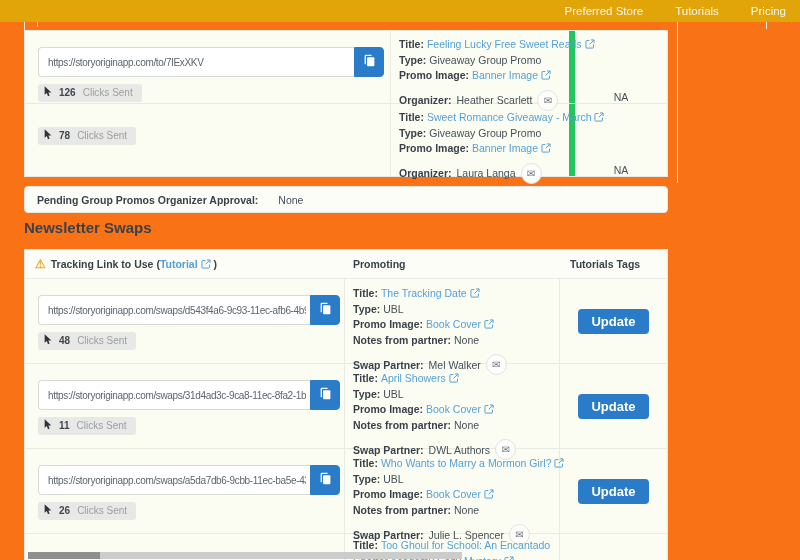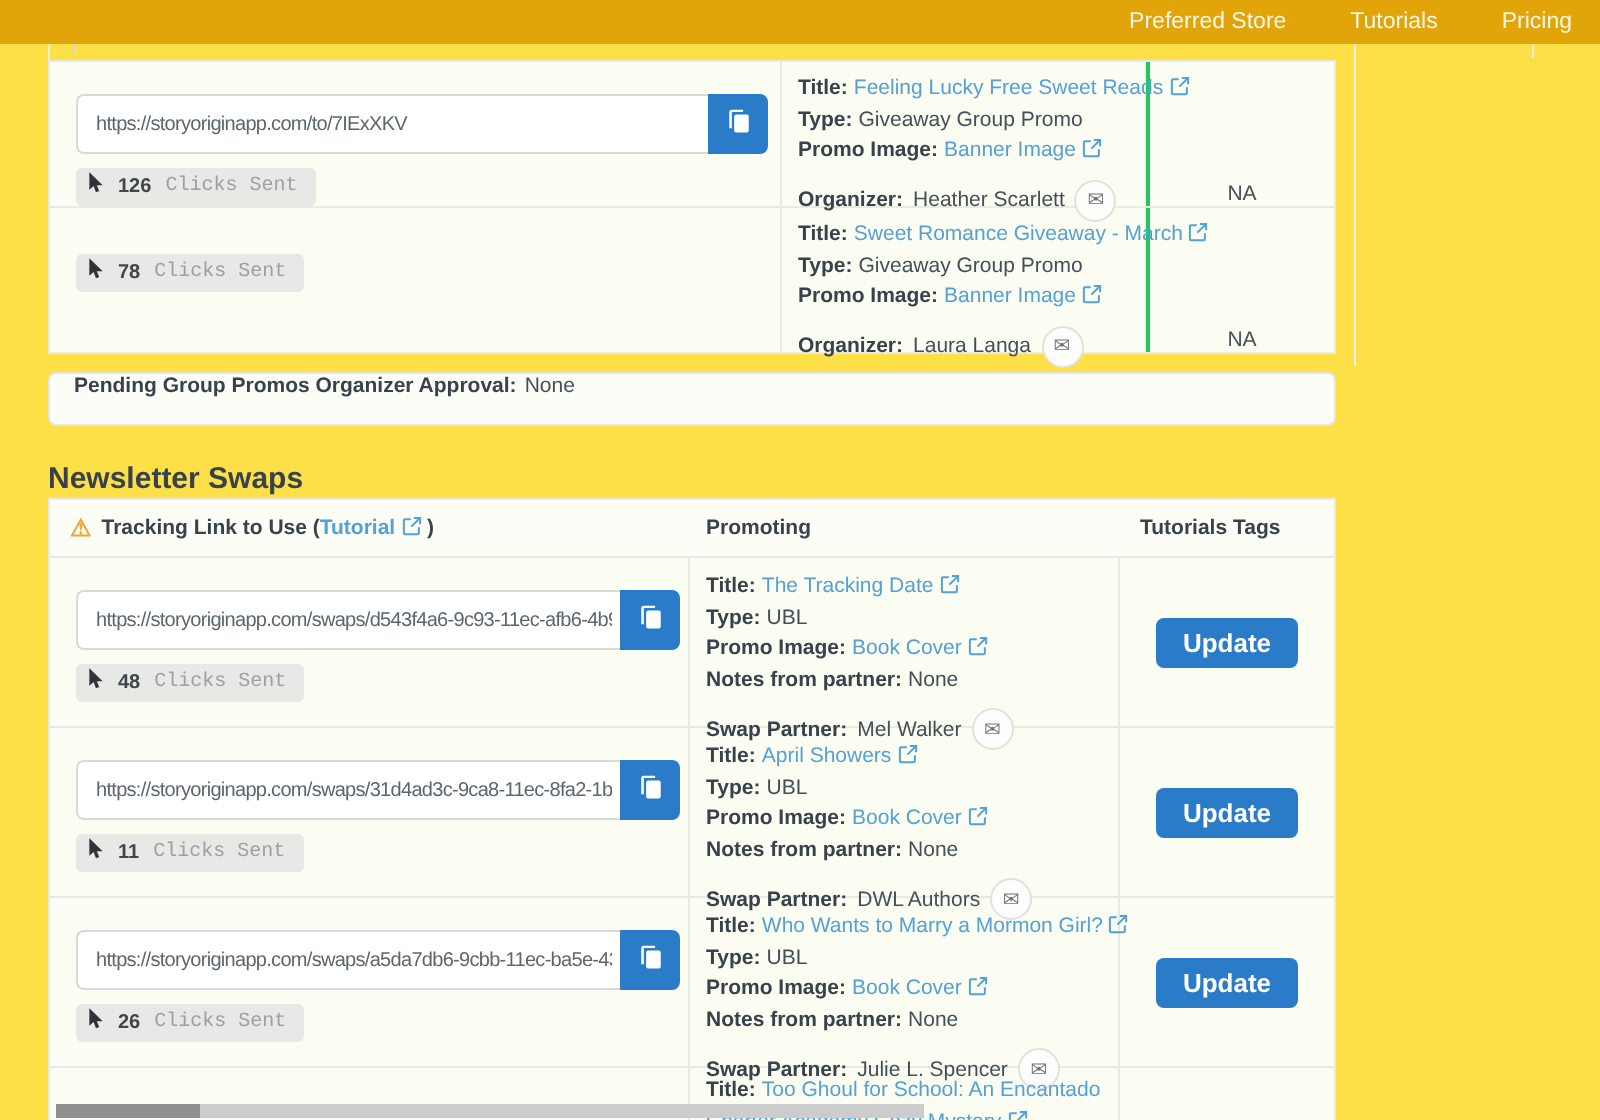--- a/index.html
+++ b/index.html
@@ -1,18 +1,18 @@
 <!DOCTYPE html>
 <html><head>
 <meta charset="utf-8">
 <style>
   * { margin:0; padding:0; box-sizing:border-box; }
   html,body { background:#fff; }
   body { font-family:"Liberation Sans", sans-serif; }
-  .screen { position:relative; width:800px; height:560px; overflow:hidden; background:#fde047; }
+  .screen { position:relative; width:800px; height:560px; overflow:hidden; background:#f97316; }
 
   
   .topnav { position:absolute; left:0; top:0; width:800px; height:22px; background:#e2a509;
             display:flex; justify-content:flex-end; align-items:center; gap:32px; padding-right:14px; }
   .topnav a { color:#faf6ea; font-size:11.5px; text-decoration:none; }
 
   
   .vline { position:absolute; width:1px; background:#eceee6; }
   .vl-wrap   { left:677px; top:22px; height:161px; }
   .stub-a    { left:24px;  top:22px; height:8px; }
@@ -22,21 +22,21 @@
   
   .tbl { position:absolute; left:24px; width:644px; border:1px solid #e9ebe3; border-bottom:none; background:#fff; }
   .gp-table { top:30px; }
   .sw-table { top:249px; }
   .row { display:flex; background:#fbfdf3; border-bottom:1px solid #e9ebe3; }
   .gp-row { height:73px; }
   .sw-row { height:85px; }
   .sw-head { height:29px; align-items:center; background:#fcfdf6; }
   .c { min-width:0; }
   .gp-c1 { width:366px; border-right:1px solid #e9ebe3; padding:16px 0 0 13px; }
-  .gp-c2 { width:184px; border-right:2px solid #22c55e; padding:6px 8px 0 8px; }
+  .gp-c2 { width:184px; border-right:6px solid #22c55e; padding:6px 8px 0 8px; }
   .gp-c3 { flex:1; display:flex; align-items:flex-end; justify-content:center; }
   .sw-c1 { width:320px; border-right:1px solid #e9ebe3; padding:16px 0 0 13px; }
   .sw-c2 { width:215px; border-right:1px solid #e9ebe3; padding:7px 8px 0 8px; }
   .sw-c3 { flex:1; display:flex; align-items:center; justify-content:center; }
   .h1 { width:320px; border-right:1px solid transparent; padding-left:10px; display:flex; align-items:center; gap:5px; }
   .h2 { width:215px; padding-left:8px; }
   .h3 { flex:1; padding-left:10px; }
   .hcell { font-size:10.5px; font-weight:bold; color:#39424b; }
   .warn { color:#efa73e; font-size:12px; line-height:1; }
 
@@ -47,42 +47,42 @@
   .igroup input { flex:1; min-width:0; height:30px; border:1px solid #d7dbd8; border-right:none;
                   border-radius:4px 0 0 4px; background:#fff; font-family:inherit;
                   font-size:10px; letter-spacing:-0.35px; color:#5c666d; padding:0 4px 0 9px; }
   .copy-btn { width:30px; height:30px; background:#2a7cc9; border:1px solid #2a7cc9;
               border-radius:0 4px 4px 0; display:flex; align-items:center; justify-content:center; cursor:pointer; }
 
   
   .clicks { display:inline-flex; align-items:center; gap:7px; background:#e8e8e6; border-radius:3px;
             padding:2px 9px 3px 6px; margin-top:7px; font-size:10px; }
   .clicks .cnt { color:#3f474d; font-weight:bold; }
-  .clicks .lbl { color:#9aa0a3;font-family:Liberation Mono, monospace; }
+  .clicks .lbl { color:#9aa0a3; }
 
   
   .line { font-size:10.5px; line-height:15.5px; color:#454f58; white-space:nowrap; overflow:visible; }
   .line.wrap { white-space:normal; }
   .line b { color:#39424b; margin-right:3px; }
   a.lnk { color:#55a0d5; text-decoration:none; }
   .ext { margin-left:3px; vertical-align:-1px; }
   .person { display:flex; align-items:center; gap:5px; margin-top:6px; font-size:10.5px; color:#454f58; white-space:nowrap; }
   .person b { color:#39424b; }
   .env { width:21px; height:21px; border:1px solid #e1e1de; border-radius:50%; background:#fdfdfb;
          display:inline-flex; align-items:center; justify-content:center; color:#6f767b; font-size:10px; cursor:pointer; }
   .na { font-size:10.5px; color:#454f58; }
   .update-btn { background:#2a7cc9; color:#fff; border:none; border-radius:4px; padding:5px 13px;
                 font-size:13px; font-weight:bold; cursor:pointer; }
 
   
   .pending { position:absolute; left:24px; top:186px; width:644px; height:27px; border:1px solid #e5e7df;
-             border-radius:4px; background:#fdfdf8; display:flex; align-items:flex-start; padding-left:12px;
-             font-size:10.5px; color:#454f58; }
+             border-radius:4px; background:#fdfdf8; display:flex; align-items:center; padding-left:12px;
+             font-size:10.5px; color:#454f58;gap:16px; }
   .pending b { color:#39424b; margin-right:4px; }
-  .nsheading { position:absolute; left:24px; top:219px; font-size:15px; font-weight:bold; color:#39424b;margin-top:12px; }
+  .nsheading { position:absolute; left:24px; top:219px; font-size:15px; font-weight:bold; color:#39424b; }
 
   
   .htrack { position:absolute; left:28px; top:552px; width:434px; height:7px; background:#cccccc; }
   .hthumb { position:absolute; left:28px; top:552px; width:72px; height:7px; background:#8f8f8f; }
 </style>
 </head>
 <body>
 
 <div class="screen">
 

